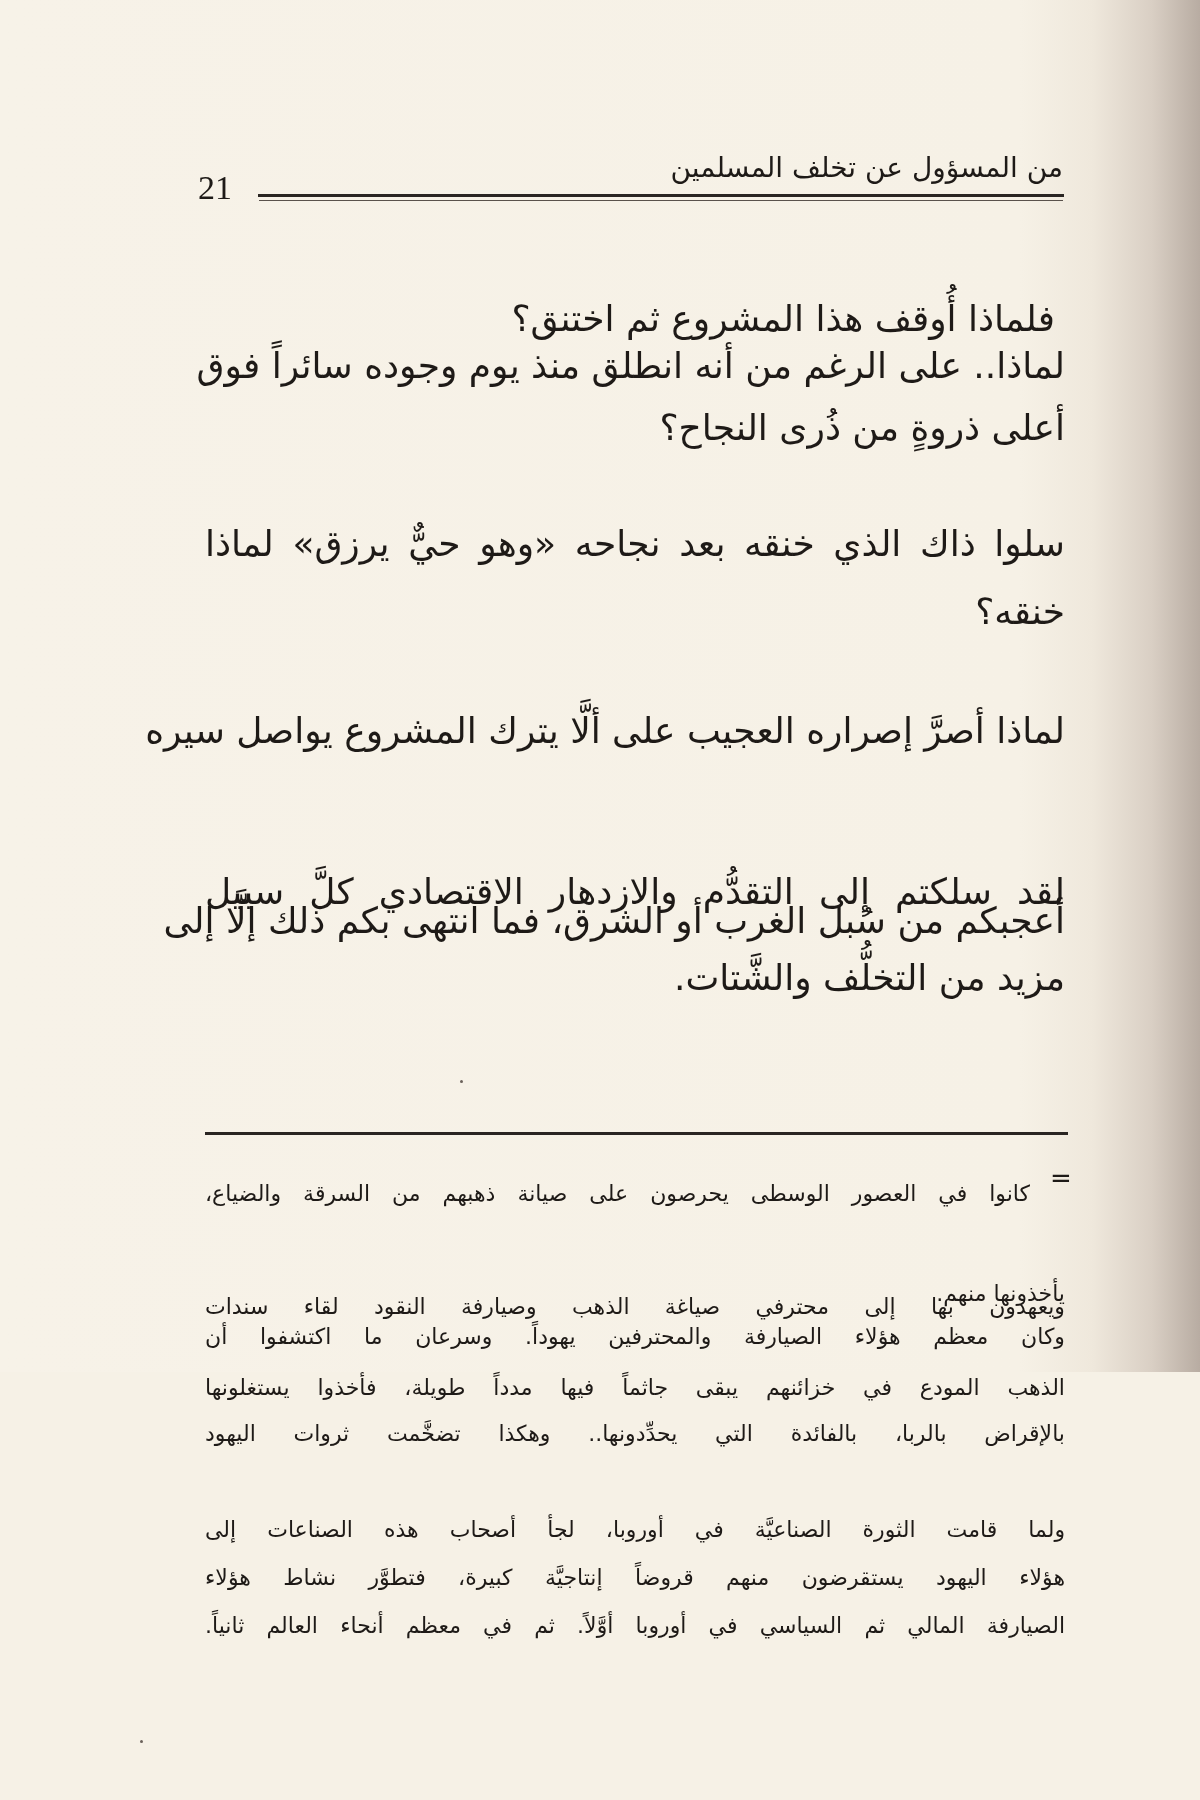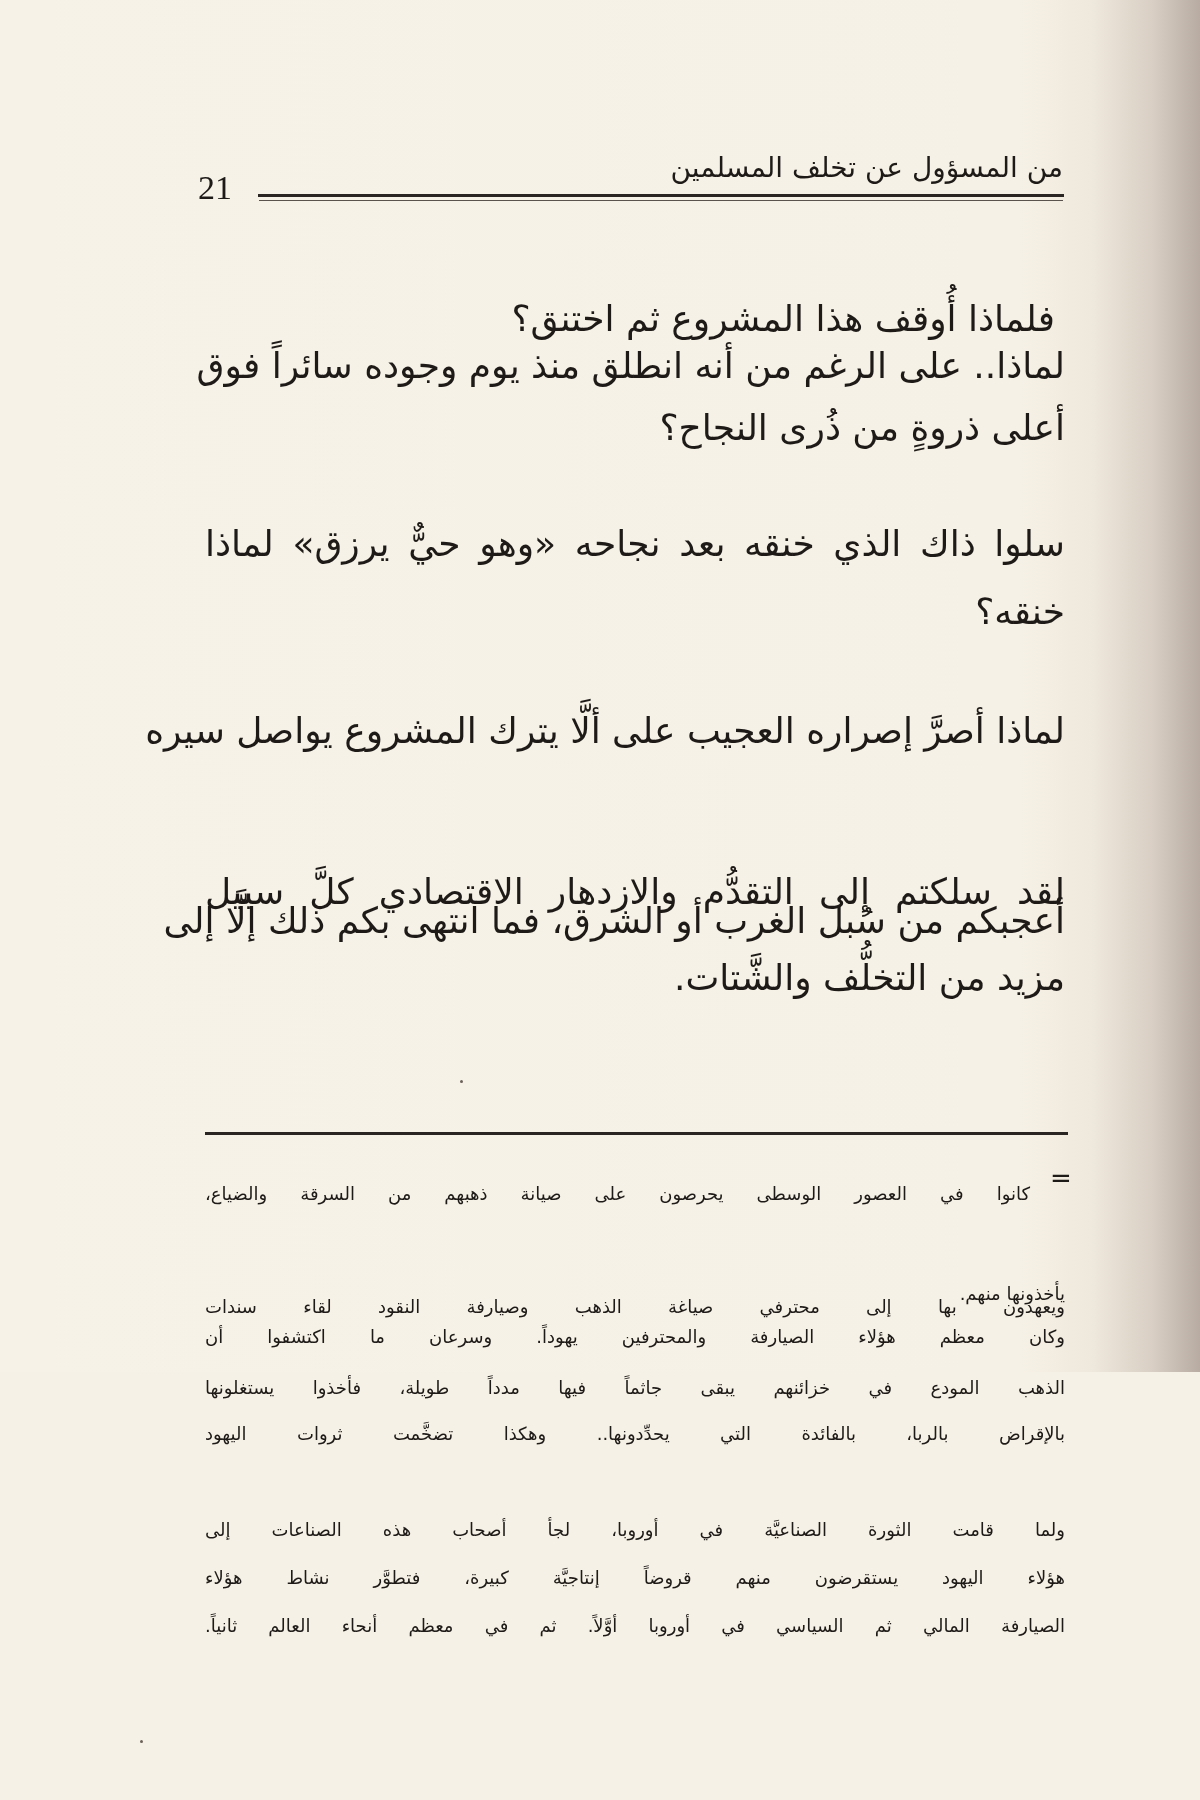--- a/index.html
+++ b/index.html
@@ -26,21 +26,21 @@
       position: absolute; left: 258px; width: 806px; top: 194px; height: 3px;
       background: #2a2522; box-shadow: 0 5px 0 -1px #5a524c;
     }
     .line {
       position: absolute; right: 132px; left: 205px;
       direction: rtl; text-align: right; white-space: nowrap;
       font-family: "DejaVu Sans", sans-serif;
     }
     .body-line { font-size: 36px; line-height: 56px; }
     .body-line.just { text-align: justify; text-align-last: justify; }
-    .fn-line { font-size: 18px; line-height: 40px; right: 155px; }
+    .fn-line { font-size: 22px; line-height: 40px; right: 155px; }
     .fn-line.just { text-align: justify; text-align-last: justify; }
     .fn-mark {
       position: absolute; left: 1050px; top: 1158px; font-size: 26px; line-height: 40px;
     }
     .fn-rule {
       position: absolute; left: 205px; width: 863px; top: 1132px; height: 3px; background: #2a2522;
     }
     .speck { position: absolute; width: 3px; height: 3px; background: #6b625b; border-radius: 50%; }
   </style>
 </head>

